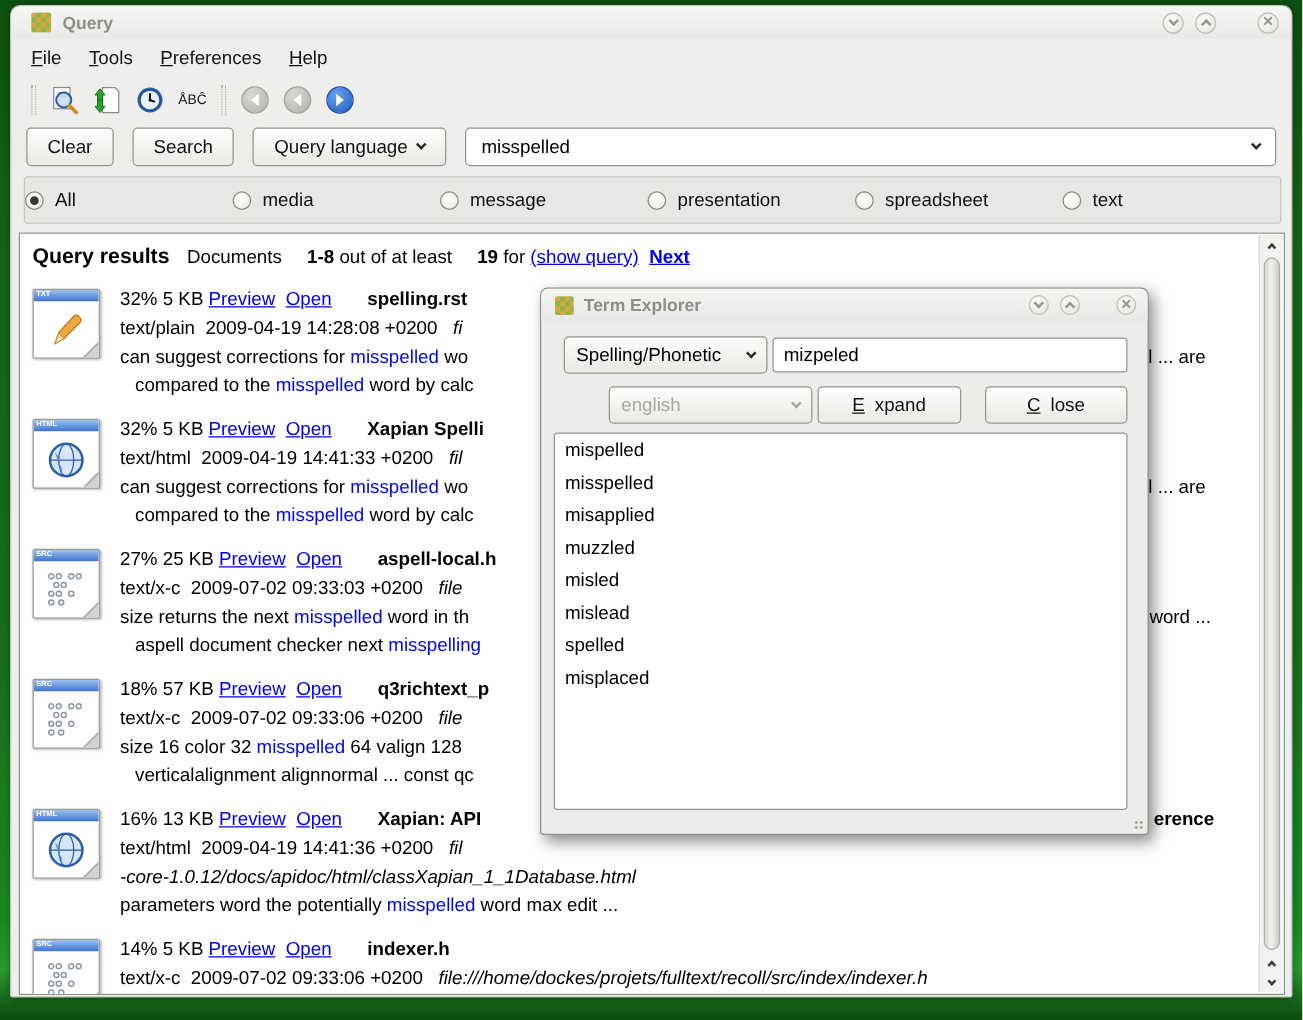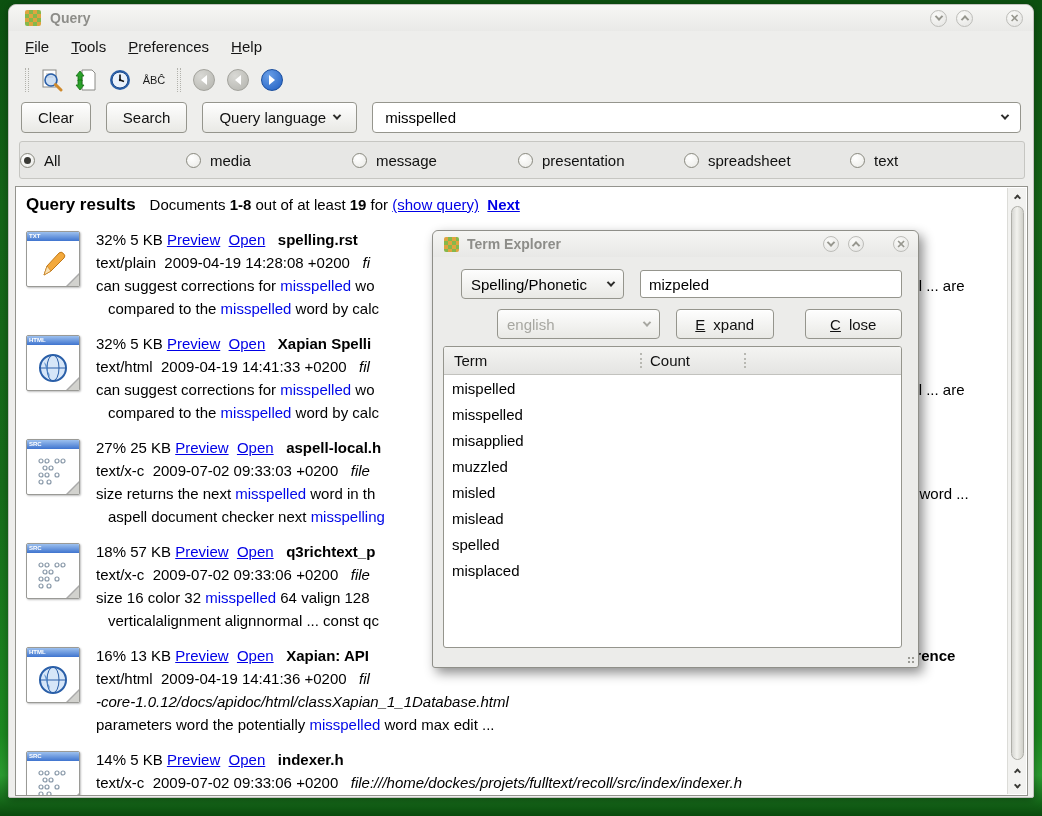--- a/index.html
+++ b/index.html
@@ -64,21 +64,21 @@
   .file-icon { width:54px; height:56px; position:relative; background:#fff; border:1px solid #9a9a96; border-radius:2px;
     box-shadow:1px 1px 2px rgba(0,0,0,.25); overflow:hidden; }
   .ficon-bar { height:9px; background:linear-gradient(#9cc0ee,#3f74cf); color:#fff; font-size:6px; font-weight:bold;
     padding-left:2px; line-height:9px; }
   .ficon-glyph { position:absolute; left:0; top:9px; right:0; bottom:0; display:flex; align-items:center; justify-content:center; }
   .ficon-fold { position:absolute; right:-1px; bottom:-1px; width:0; height:0; border-style:solid;
     border-width:0 0 13px 13px; border-color:transparent transparent #d2d2ce transparent; filter:drop-shadow(-1px -1px 0 #aaa); }
   .lines { font-size:15px; line-height:23px; color:#000; }
   .rline { white-space:pre; }
   .rline.indent { padding-left:12px; }
-  .seg-n {} .seg-b { font-weight:bold; }
+  .seg-n {} .seg-b { font-weight:bold;margin-left:16px; }
   .seg-i { font-style:italic; }
   .seg-link { color:#0000e6; text-decoration:underline; }
   .seg-linkb { color:#0000e6; text-decoration:underline; font-weight:bold; }
   .seg-hl { color:#0008e8; }
   .right-frag { position:absolute; left:881px; font-size:15px; line-height:23px; white-space:pre; }
 
   .vscroll { position:absolute; top:1px; right:1px; bottom:1px; width:19px; background:#f2f2f0;
     border-left:1px solid #dcdcd8; display:flex; flex-direction:column; align-items:center; }
   .sarrow { height:16px; display:flex; align-items:center; justify-content:center; width:100%; flex:none; }
   .chev.sb { width:5px; height:5px; border-color:#3a3a36; }
@@ -87,21 +87,21 @@
 
   
   .dialog { position:absolute; left:420px; top:230px; width:487px; height:438px; background:#ececea;
     border:1px solid #8f8f89; border-radius:6px 6px 3px 3px; box-shadow:4px 5px 12px rgba(0,0,0,.45); z-index:10;margin-left:12px; }
   .dlg-title { position:absolute; left:0; top:0; right:0; height:26px; display:flex; align-items:center; padding:0 9px;
     background:linear-gradient(#f5f5f3,#e8e8e6); border-radius:6px 6px 0 0; }
   .dlg-title .app-icon { width:15px; height:15px; margin:0 8px 0 2px; }
   .dlg-title .title-text { font-size:14px; }
   .dlg-title .ctrl { width:16px; height:16px; }
   .dlg-title .ctrl.close { margin-left:20px; }
-  .dlg-row { position:absolute; left:28px; right:16px; display:flex; gap:16px; }
+  .dlg-row { position:absolute; left:18px; right:16px; display:flex; gap:4px; }
   .dlg-row.r1 { top:38px; }
   .dlg-row.r2 { top:78px;padding-left:36px; }
   .select { width:163px; height:30px; flex:none; border:1px solid #95958d; border-radius:4px;
     background:linear-gradient(#fdfdfd,#e9e9e5); display:flex; align-items:center; padding:0 9px; font-size:15px; }
   .select .chev { margin-left:auto; }
   .select.disabled { color:#a7a7a1; }
   .select.disabled .chev { border-color:#a7a7a1; }
   .dlg-input { flex:1; height:28px; margin-top:1px; background:#fff; border:1px solid #95958d; border-radius:3px;
     font-size:15px; padding:0 8px; display:flex; align-items:center; }
   .dlg-btn { flex:1; height:30px; justify-content:center; }
@@ -453,26 +453,20 @@
     </div>
     <div class="dlg-row r2">
       <div class="select disabled">
         <span>english</span>
         <span class="chev down"></span>
       </div>
       <button class="btn dlg-btn"><u>E</u>xpand</button>
       <button class="btn dlg-btn"><u>C</u>lose</button>
     </div>
     <div class="dlg-table">
-      <div class="thead">
-        <span class="thc term">Term</span>
-        <span class="thc">Count</span>
-        <span class="thsep s1"></span>
-        <span class="thsep s2"></span>
-      </div>
       <div class="tbody">
           <div class="term-row">
             <div class="tcell term">mispelled</div>
             <div class="tcell count"></div>
           </div>
           <div class="term-row">
             <div class="tcell term">misspelled</div>
             <div class="tcell count"></div>
           </div>
           <div class="term-row">

